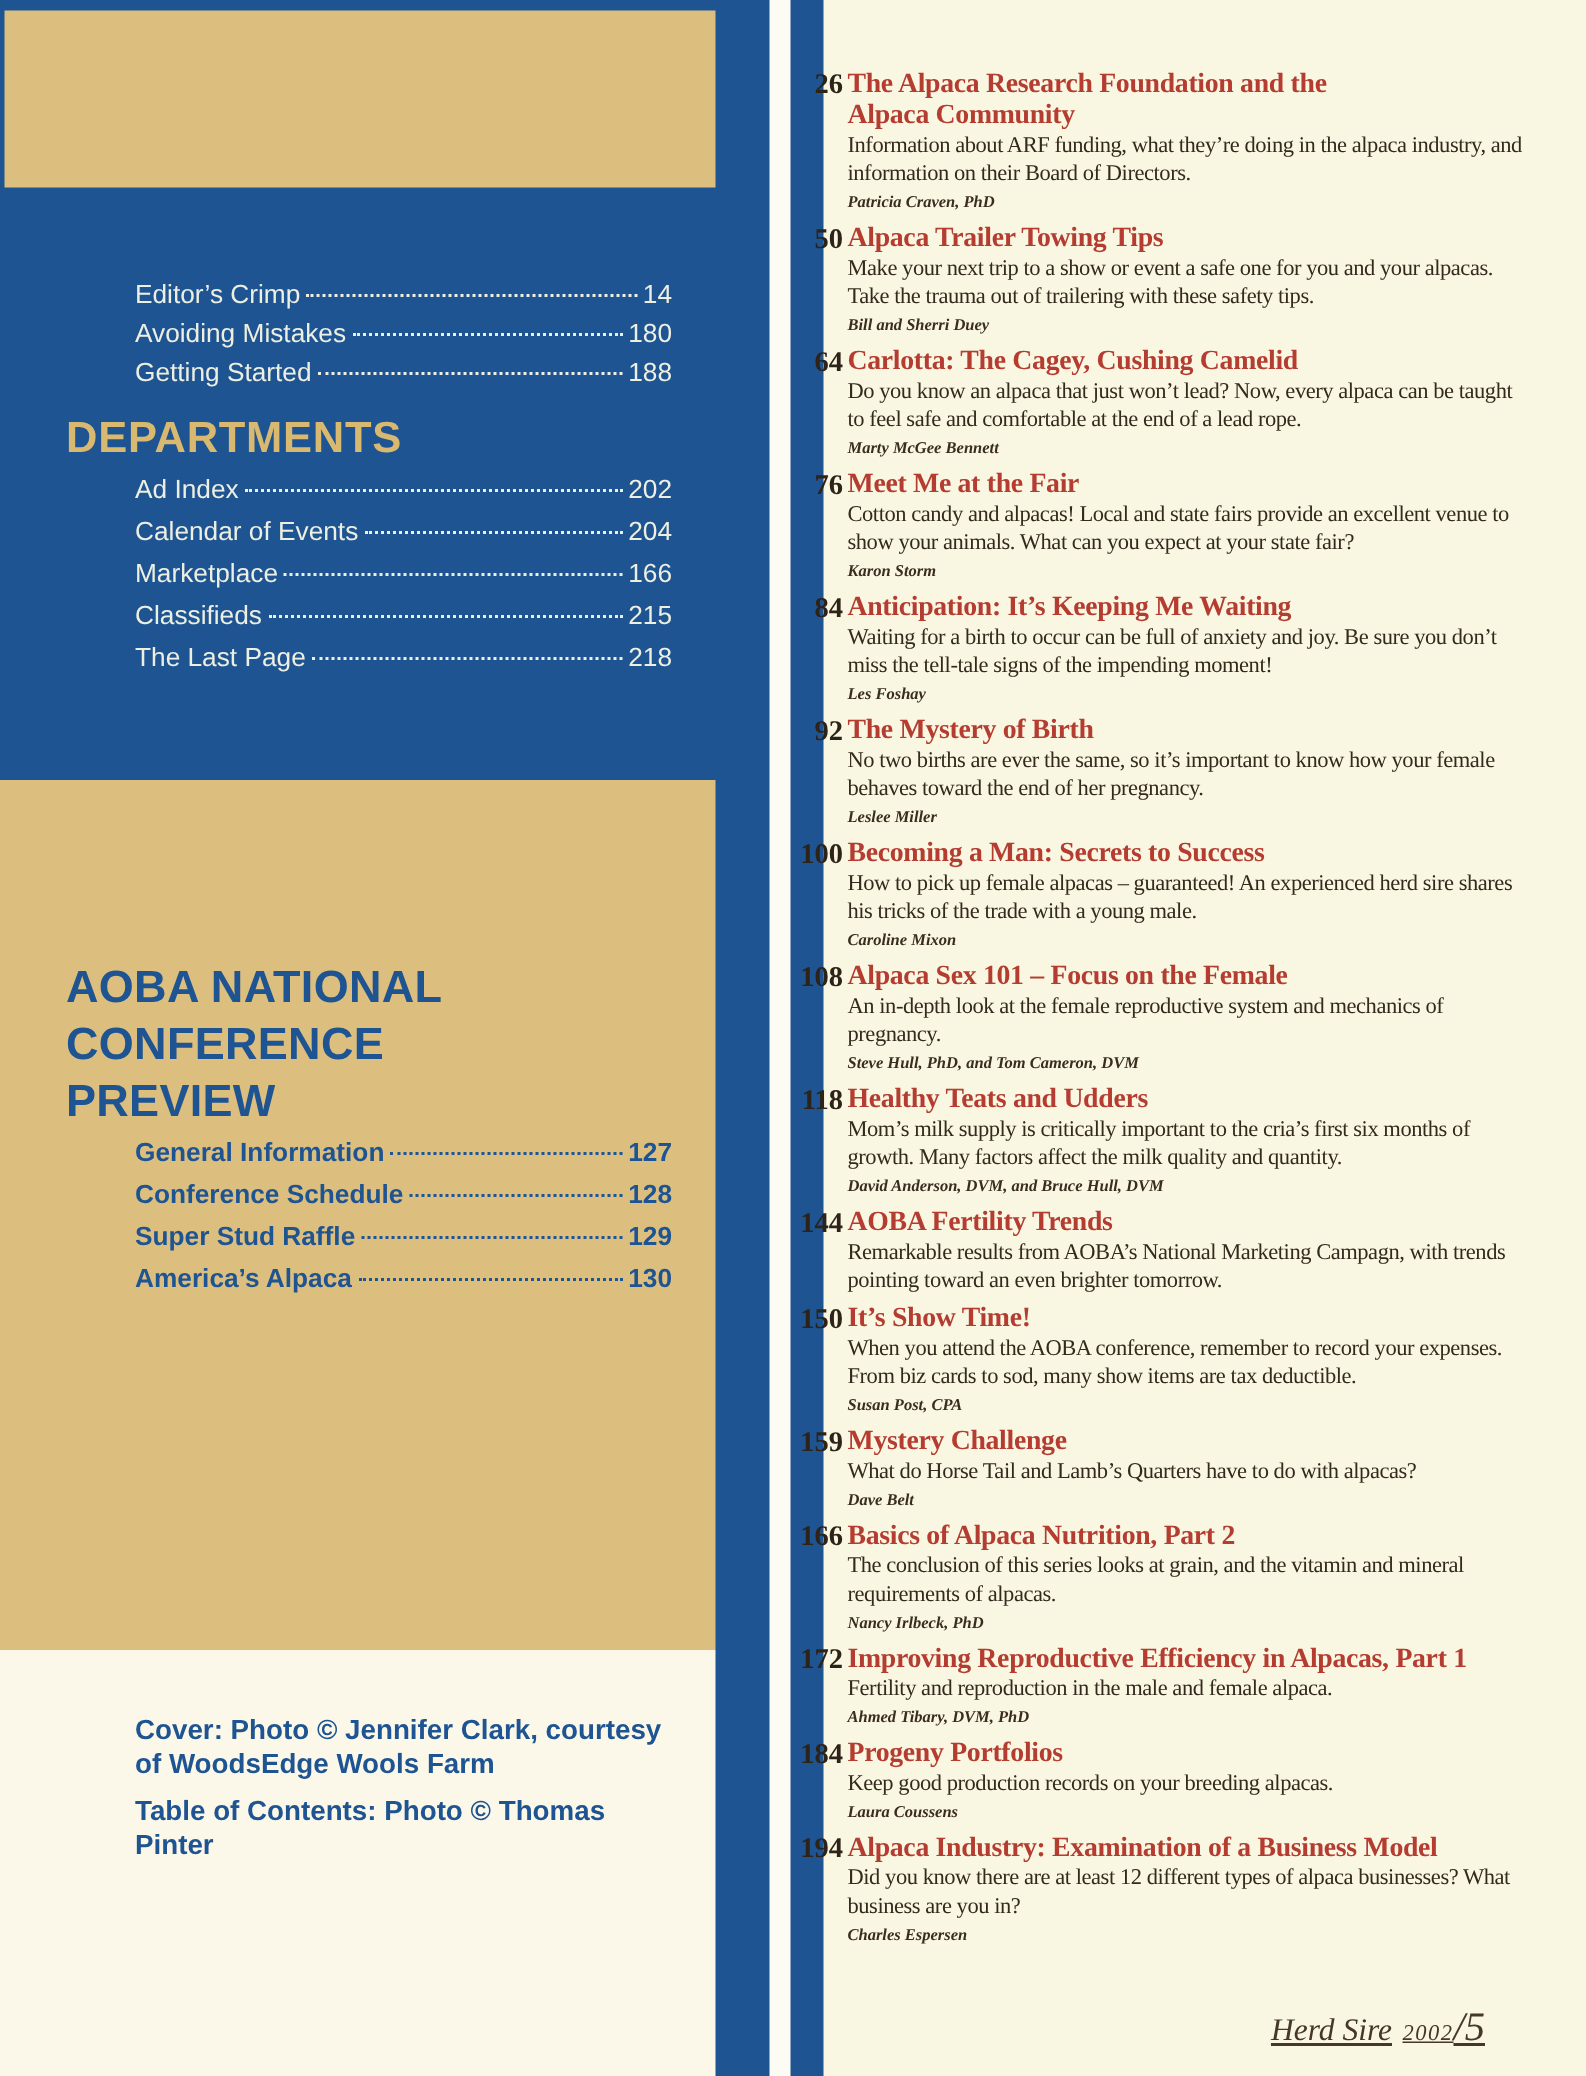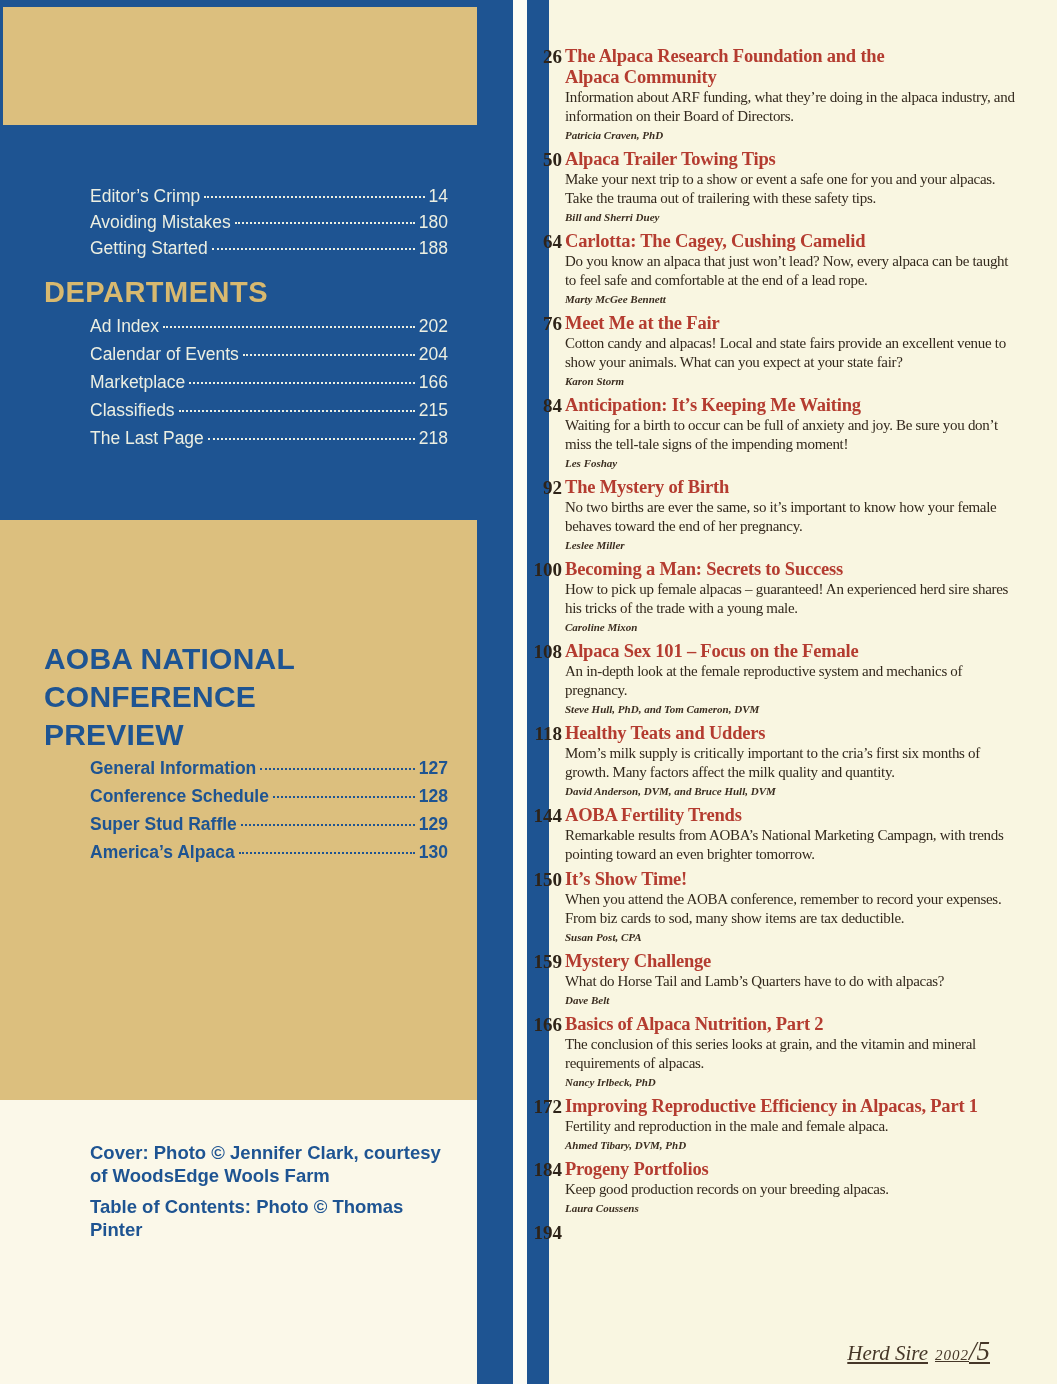--- a/index.html
+++ b/index.html
@@ -316,20 +316,27 @@
       <div class="f-title">
             <div>Progeny Portfolios</div>
           </div>
       <div class="f-desc">Keep good production records on your breeding alpacas.</div>
       <div class="f-author">Laura Coussens</div>
     </div>
   </div>
 
   <div class="feature">
     <div class="f-page">194</div>
+    <div class="f-body">
+      <div class="f-title">
+            <div>Alpaca Industry: Examination of a Business Model</div>
+          </div>
+      <div class="f-desc">Did you know there are at least 12 different types of alpaca businesses? What business are you in?</div>
+      <div class="f-author">Charles Espersen</div>
+    </div>
   </div>
 </div>
 
   <div class="footer">
     <span class="f-mag">Herd Sire</span>
     <span class="f-year">2002</span>
     <span class="f-slash">/5</span>
   </div>
 </div>
 

